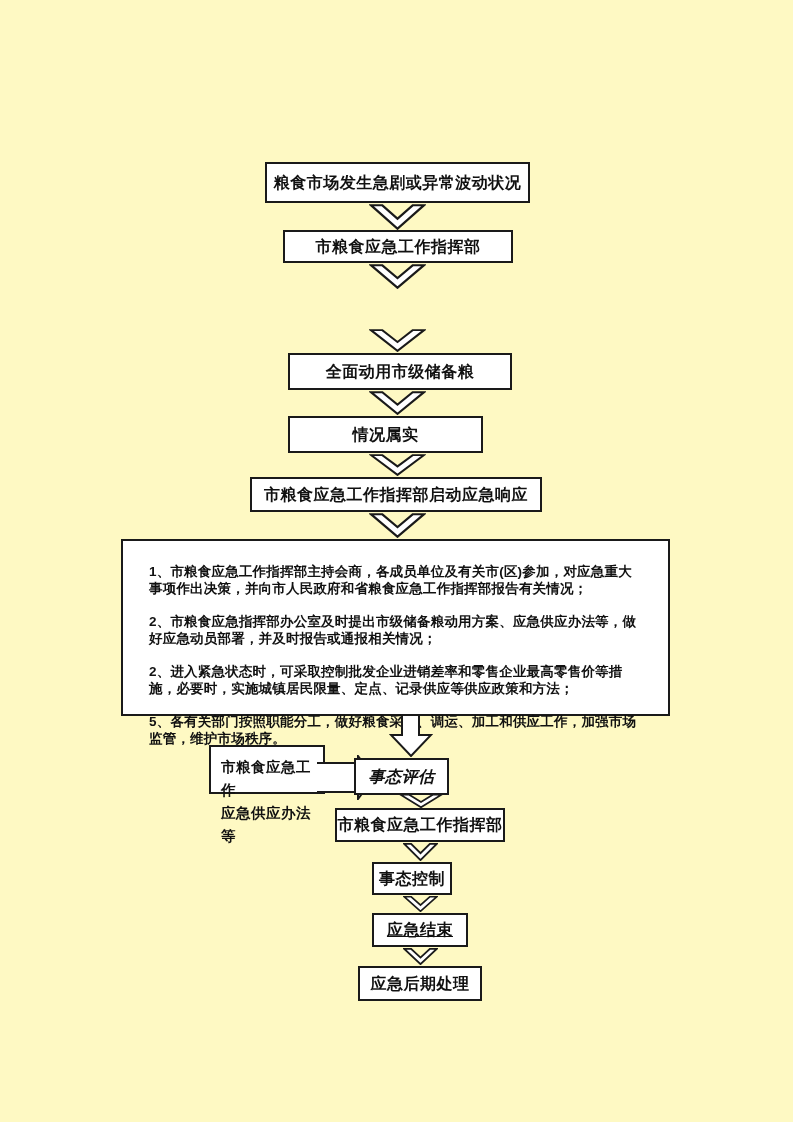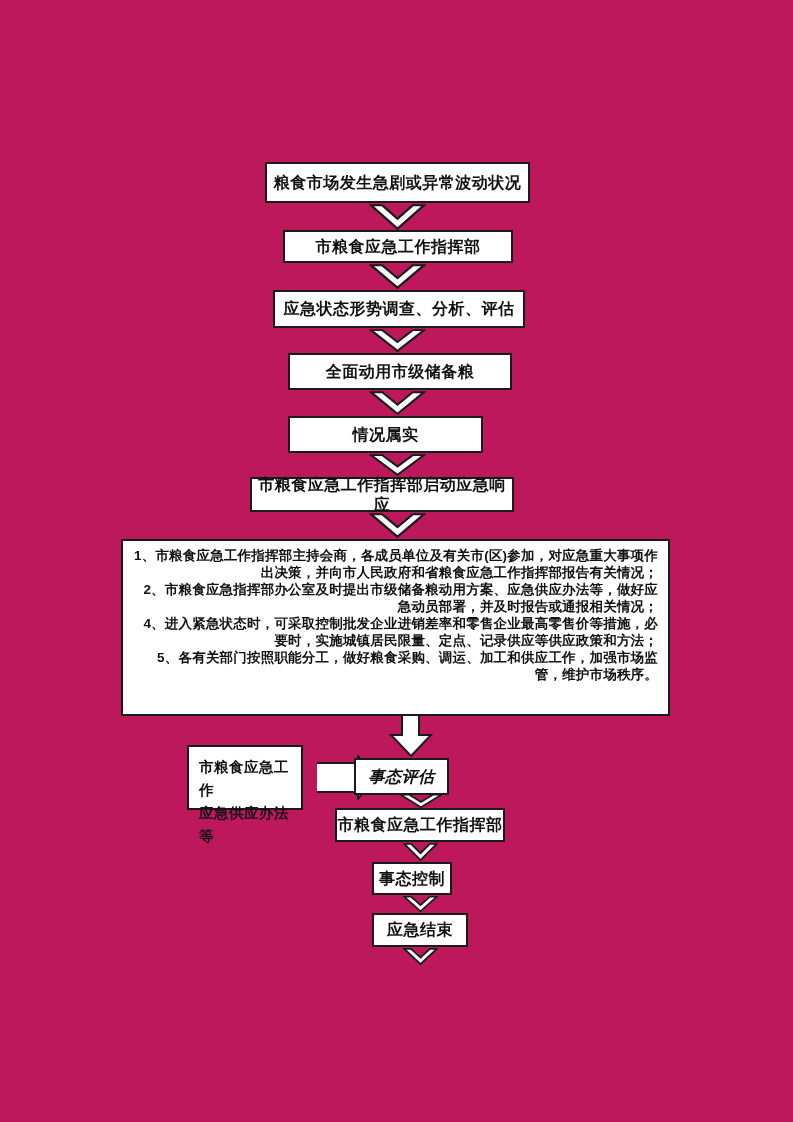--- a/index.html
+++ b/index.html
@@ -1,19 +1,19 @@
 <!DOCTYPE html>
 <html><head>
 <meta charset="utf-8">
 <style>
   html,body{margin:0;padding:0;background:#ffffff;}
   .page{
     position:relative;
     width:793px;height:1122px;
-    background:#be185d;
+    background:#fef9c3;
     overflow:hidden;
     font-family:"Liberation Sans", sans-serif;
     color:#111111;
   }
   .node{
     position:absolute;
     box-sizing:border-box;
     border:2px solid #1a1a1a;
     background:#ffffff;
     display:flex;
@@ -31,21 +31,21 @@
     box-sizing:border-box;
     border:2px solid #1a1a1a;
     background:#ffffff;
     padding:6px 10px 0 10px;
     font-size:13.5px;
     font-weight:600;
     line-height:17px;
     text-align:left;
     letter-spacing:0.2px;
   }
-  .measures p{margin:0;padding:0;text-align:right;}
+  .measures p{margin:16px;padding:0;}
   .office{
     position:absolute;
     box-sizing:border-box;
     border:2px solid #1a1a1a;
     background:#ffffff;
     padding:9px 4px 0 10px;
     font-size:14.5px;
     font-weight:bold;
     line-height:23px;
     text-align:left;
@@ -72,23 +72,20 @@
   <div class="node" style="left:283px;top:230px;width:230px;height:33px;">
     <span>市粮食应急工作指挥部</span>
   </div>
 
   <div class="arrow" style="left:369px;top:264px;width:57px;height:25px;">
     <svg viewBox="0 0 56 30" preserveAspectRatio="none">
         <path d="M2 1.5 L13 1.5 L28 17 L43 1.5 L54 1.5 L28 28.5 Z" fill="#ffffff" stroke="#1a1a1a" stroke-width="2.4"></path>
       </svg>
   </div>
 
-  <div class="node" style="left:273px;top:290px;width:252px;height:38px;">
-    <span>应急状态形势调查、分析、评估</span>
-  </div>
 
   <div class="arrow" style="left:369px;top:329px;width:57px;height:23px;">
     <svg viewBox="0 0 56 30" preserveAspectRatio="none">
         <path d="M2 1.5 L13 1.5 L28 17 L43 1.5 L54 1.5 L28 28.5 Z" fill="#ffffff" stroke="#1a1a1a" stroke-width="2.4"></path>
       </svg>
   </div>
 
   <div class="node" style="left:288px;top:353px;width:224px;height:37px;">
     <span>全面动用市级储备粮</span>
   </div>
@@ -102,44 +99,44 @@
   <div class="node" style="left:288px;top:416px;width:195px;height:37px;">
     <span>情况属实</span>
   </div>
 
   <div class="arrow" style="left:369px;top:454px;width:57px;height:22px;">
     <svg viewBox="0 0 56 30" preserveAspectRatio="none">
         <path d="M2 1.5 L13 1.5 L28 17 L43 1.5 L54 1.5 L28 28.5 Z" fill="#ffffff" stroke="#1a1a1a" stroke-width="2.4"></path>
       </svg>
   </div>
 
-  <div class="node" style="left:250px;top:477px;width:264px;height:35px;">
+  <div class="node" style="left:250px;top:477px;width:292px;height:35px;">
     <span>市粮食应急工作指挥部启动应急响应</span>
   </div>
 
   <div class="arrow" style="left:369px;top:513px;width:57px;height:25px;">
     <svg viewBox="0 0 56 30" preserveAspectRatio="none">
         <path d="M2 1.5 L13 1.5 L28 17 L43 1.5 L54 1.5 L28 28.5 Z" fill="#ffffff" stroke="#1a1a1a" stroke-width="2.4"></path>
       </svg>
   </div>
 
   <div class="measures" style="left:121px;top:539px;width:549px;height:177px;">
     <p>1、市粮食应急工作指挥部主持会商，各成员单位及有关市(区)参加，对应急重大事项作出决策，并向市人民政府和省粮食应急工作指挥部报告有关情况；</p>
     <p>2、市粮食应急指挥部办公室及时提出市级储备粮动用方案、应急供应办法等，做好应急动员部署，并及时报告或通报相关情况；</p>
-    <p>4、进入紧急状态时，可采取控制批发企业进销差率和零售企业最高零售价等措施，必要时，实施城镇居民限量、定点、记录供应等供应政策和方法；</p>
+    <p>2、进入紧急状态时，可采取控制批发企业进销差率和零售企业最高零售价等措施，必要时，实施城镇居民限量、定点、记录供应等供应政策和方法；</p>
     <p>5、各有关部门按照职能分工，做好粮食采购、调运、加工和供应工作，加强市场监管，维护市场秩序。</p>
   </div>
 
   <div class="arrow" style="left:389px;top:715px;width:44px;height:42px;">
     <svg viewBox="0 0 44 42" preserveAspectRatio="none">
         <path d="M13 0 L13 20 L2 20 L22 41 L42 20 L30 20 L30 0 Z" fill="#ffffff" stroke="#1a1a1a" stroke-width="2"></path>
       </svg>
   </div>
 
-  <div class="office" style="left:187px;top:745px;width:116px;height:65px;">
+  <div class="office" style="left:209px;top:745px;width:116px;height:49px;">
     <div>市粮食应急工作</div>
     <div>应急供应办法等</div>
   </div>
 
   <div class="arrow" style="left:317px;top:755px;width:58px;height:45px;">
     <svg viewBox="0 0 58 45" preserveAspectRatio="none">
         <path d="M0 8 L41 8 L41 1 L57 22.5 L41 44 L41 37 L0 37" fill="#ffffff" stroke="#1a1a1a" stroke-width="2"></path>
       </svg>
   </div>
 
@@ -166,24 +163,27 @@
   <div class="node small" style="left:372px;top:862px;width:80px;height:33px;">
     <span>事态控制</span>
   </div>
 
   <div class="arrow" style="left:403px;top:896px;width:35px;height:16px;">
     <svg viewBox="0 0 56 30" preserveAspectRatio="none">
         <path d="M2 1.5 L13 1.5 L28 17 L43 1.5 L54 1.5 L28 28.5 Z" fill="#ffffff" stroke="#1a1a1a" stroke-width="3"></path>
       </svg>
   </div>
 
-  <div class="node small" style="left:372px;top:913px;width:96px;height:34px;">
+  <div class="node small" style="left:372px;top:913px;width:96px;height:34px;text-decoration:underline;">
     <span>应急结束</span>
   </div>
 
   <div class="arrow" style="left:403px;top:948px;width:35px;height:17px;">
     <svg viewBox="0 0 56 30" preserveAspectRatio="none">
         <path d="M2 1.5 L13 1.5 L28 17 L43 1.5 L54 1.5 L28 28.5 Z" fill="#ffffff" stroke="#1a1a1a" stroke-width="3"></path>
       </svg>
   </div>
 
+  <div class="node small" style="left:358px;top:966px;width:124px;height:35px;">
+    <span>应急后期处理</span>
+  </div>
 
 </div>
 
 </body></html>

